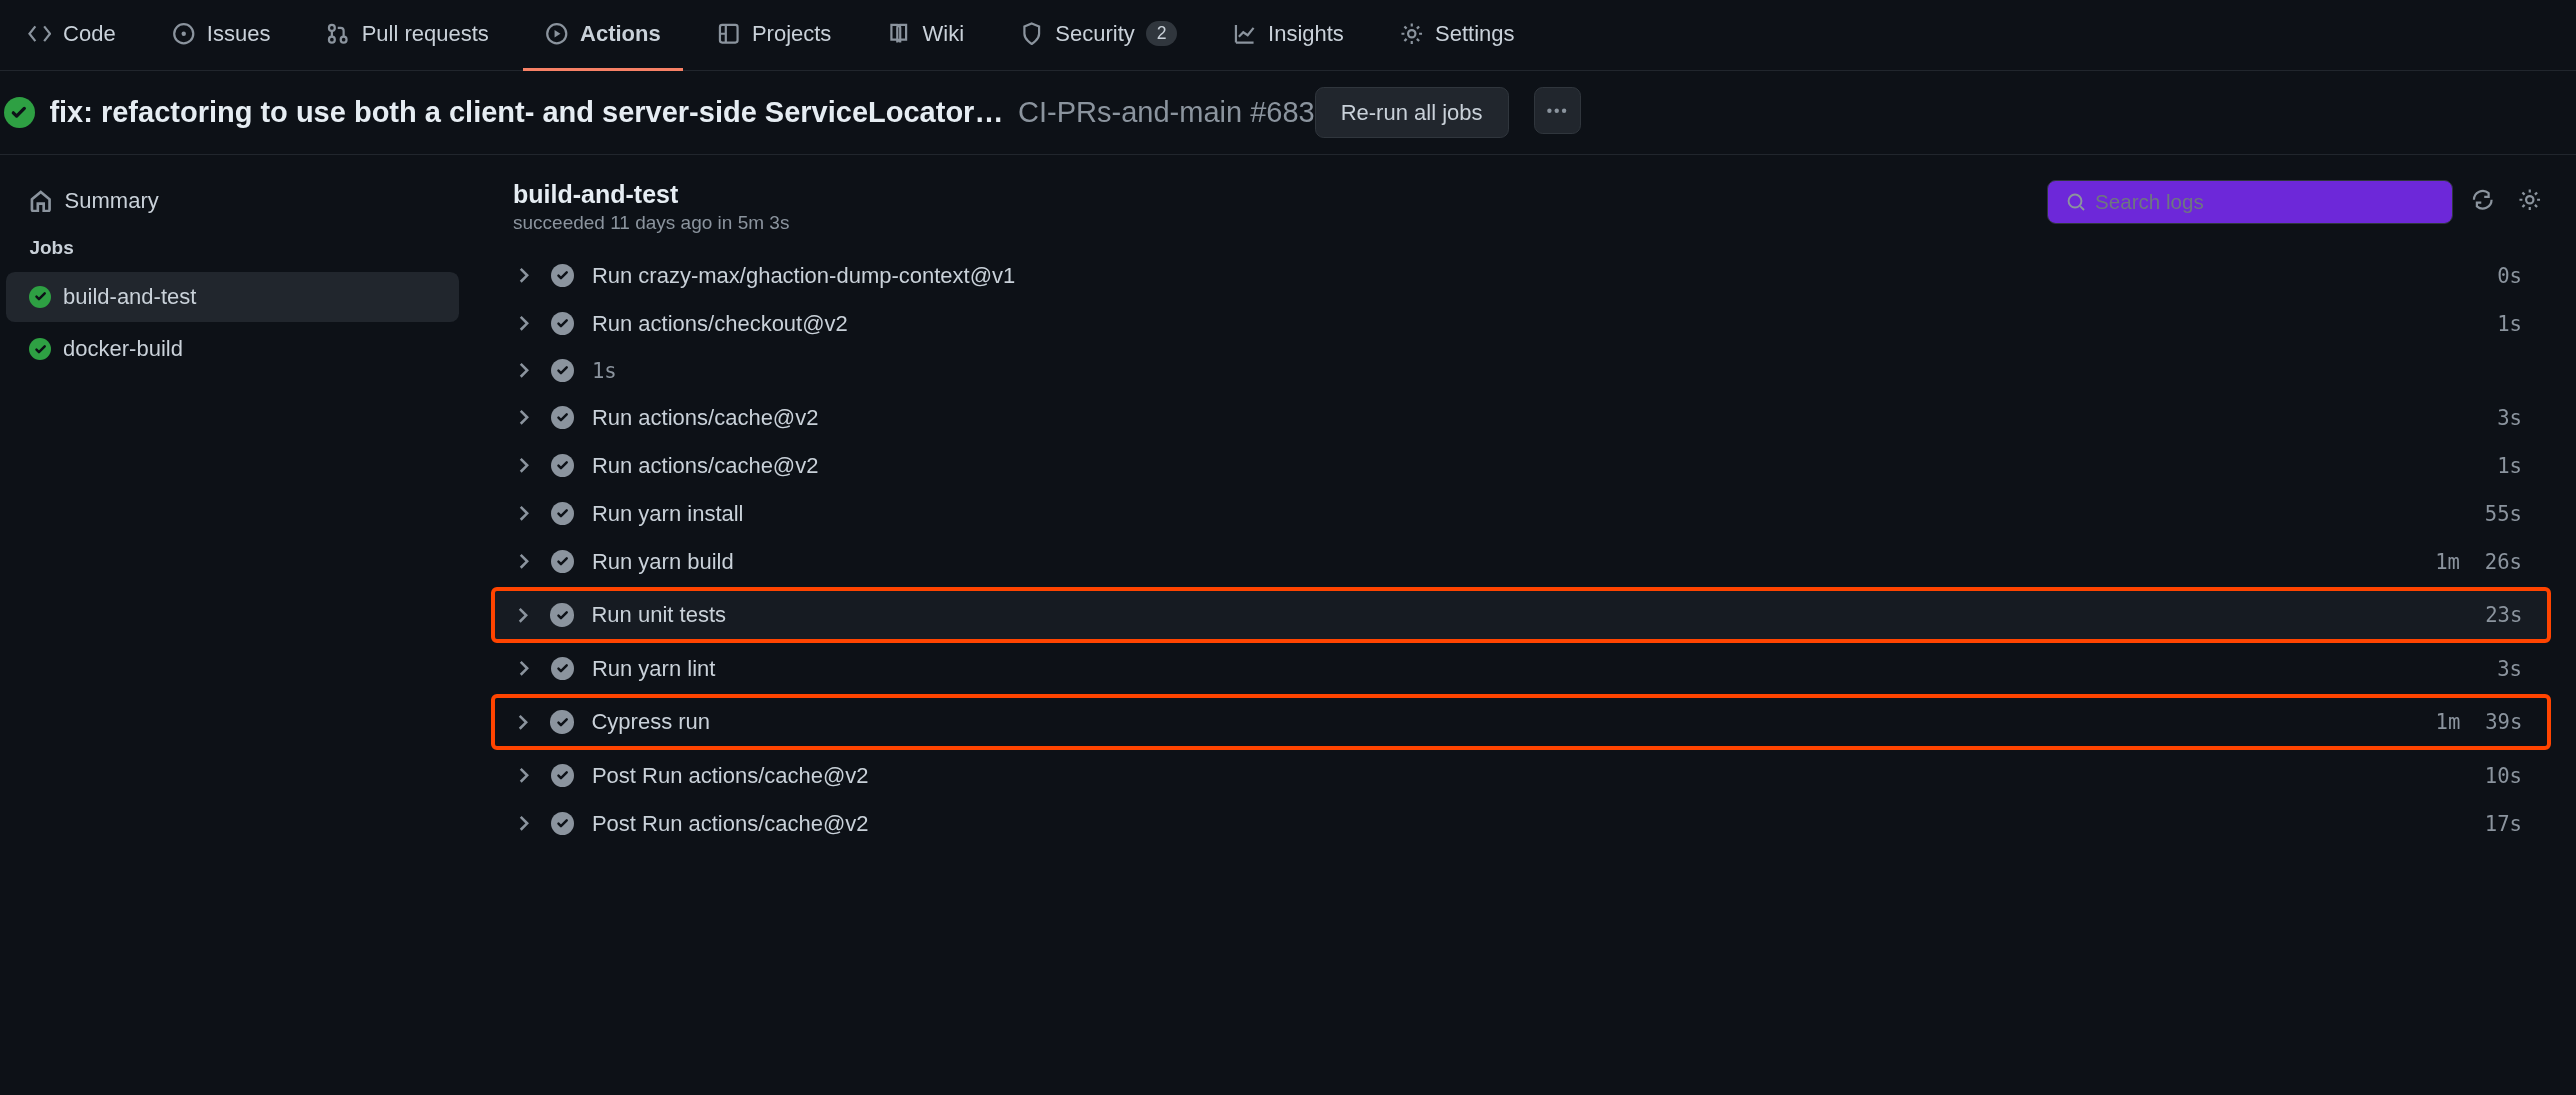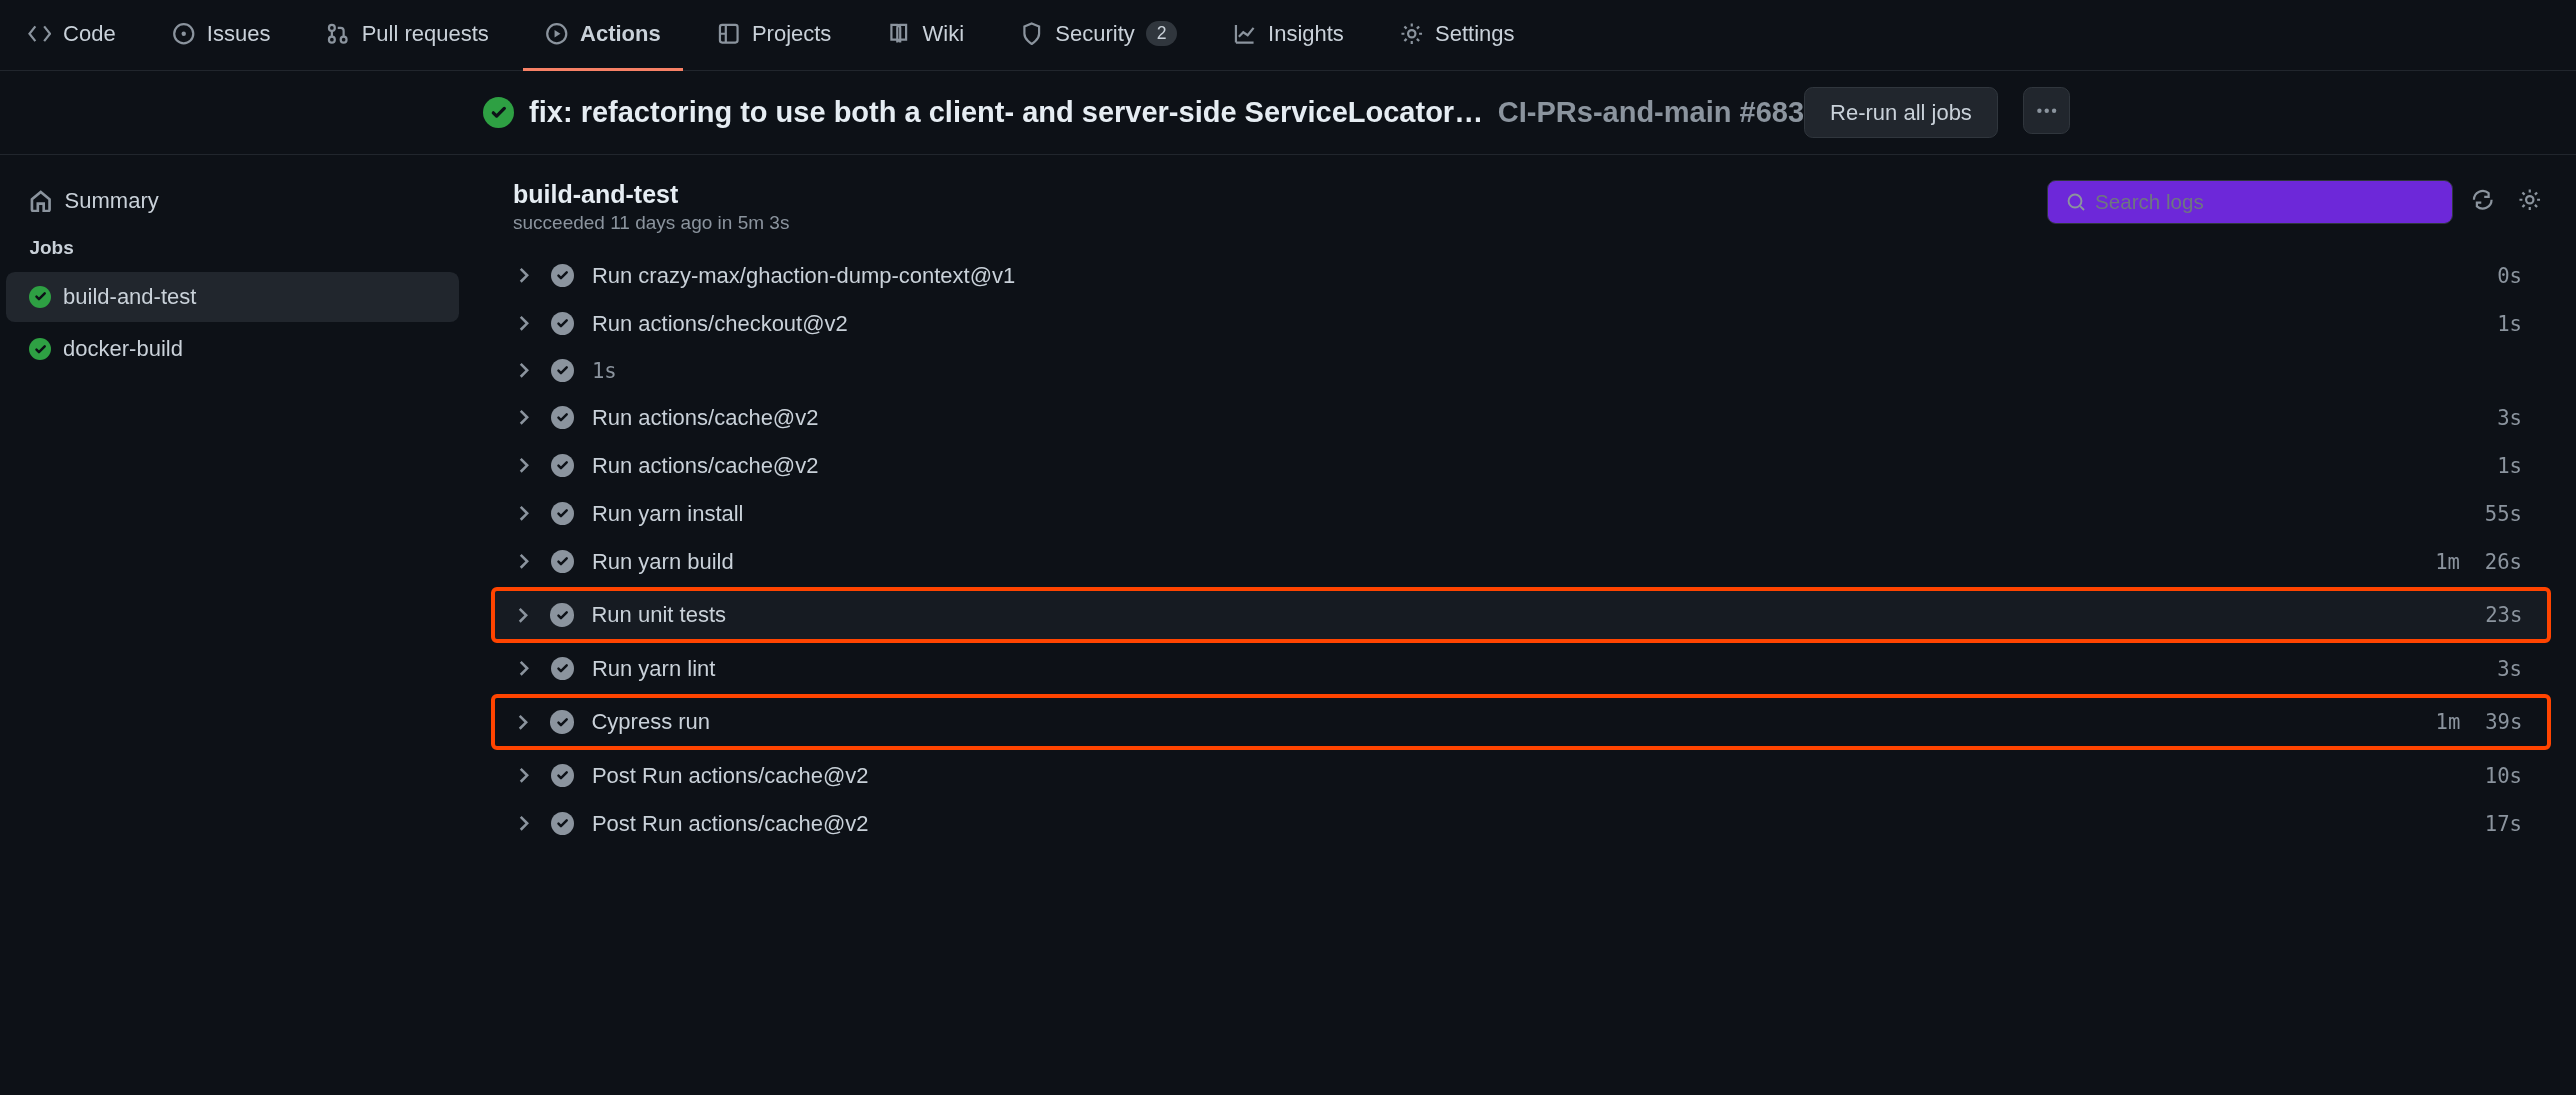--- a/index.html
+++ b/index.html
@@ -2,24 +2,24 @@
 <html style="font-size:11.7px"><head>
 <meta charset="utf-8">
 <style>
 *{margin:0;padding:0;box-sizing:border-box}
 body{background:#0d1117;color:#c9d1d9;font-family:-apple-system,BlinkMacSystemFont,"Segoe UI",Helvetica,Arial,sans-serif;font-size:20.6px;width:2576px;height:1096px;overflow:hidden}
 .nav{display:flex;gap:12px;padding:0 5.9px;border-bottom:0.7px solid #21262d;height:71px;align-items:center}
 .nav-item{display:flex;align-items:center;gap:11.7px;padding:0 22px;height:71px;cursor:pointer;border-bottom:3.7px solid transparent;font-size:22px;color:#c9d1d9;position:relative}
 .nav-item.active{border-bottom-color:#f78166;font-weight:700}
 .nav-item .badge{background:#30363d;border-radius:29px;padding:2.2px 10.3px;font-size:17.6px;color:#c9d1d9}
 .ico{width:23.5px;height:23.5px;fill:none;stroke:#8b949e;stroke-width:1.5;flex-shrink:0}
-.hdr{display:flex;align-items:center;justify-content:center;padding:16px 26.4px 16px 3.7px;border-bottom:0.7px solid #21262d}
+.hdr{display:flex;align-items:center;justify-content:flex-start;padding:16px 26.4px 16px 3.7px;border-bottom:0.7px solid #21262d}
 .hdr-left{display:flex;align-items:center;gap:14.7px}
 .hdr-title{font-size:29px;font-weight:600;color:#e6edf3}
-.hdr-sub{font-size:29px;color:#8b949e;font-weight:700}
+.hdr-sub{font-size:29px;color:#8b949e;font-weight:400}
 .hdr-right{display:flex;gap:25px}
 .btn{background:#21262d;border:0.7px solid #30363d;border-radius:8.8px;padding:11.7px 25px;color:#c9d1d9;font-size:22px;cursor:pointer}
 .btn-icon{background:#21262d;border:0.7px solid #30363d;border-radius:8.8px;width:47px;height:47px;display:flex;align-items:center;justify-content:center;cursor:pointer}
 .main{display:flex;height:calc(100% - 71px - 65px)}
 .sidebar{width:466px;padding:20.6px 5.9px;border-right:0.7px solid transparent}
 .side-item{display:flex;align-items:center;gap:11.7px;padding:11.7px 23.5px;border-radius:8.8px;cursor:pointer;font-size:22px;color:#c9d1d9;margin-bottom:2.9px}
 .side-item.active{background:#21262d}
 .side-hdr{padding:8.8px 23.5px 13.2px;font-size:19px;font-weight:600;color:#c9d1d9}
 .content{flex:1;display:flex;flex-direction:column;padding-top:13.2px}
 .job-hdr{display:flex;justify-content:space-between;align-items:flex-start;padding:11.7px 29px 17.6px 47px}

